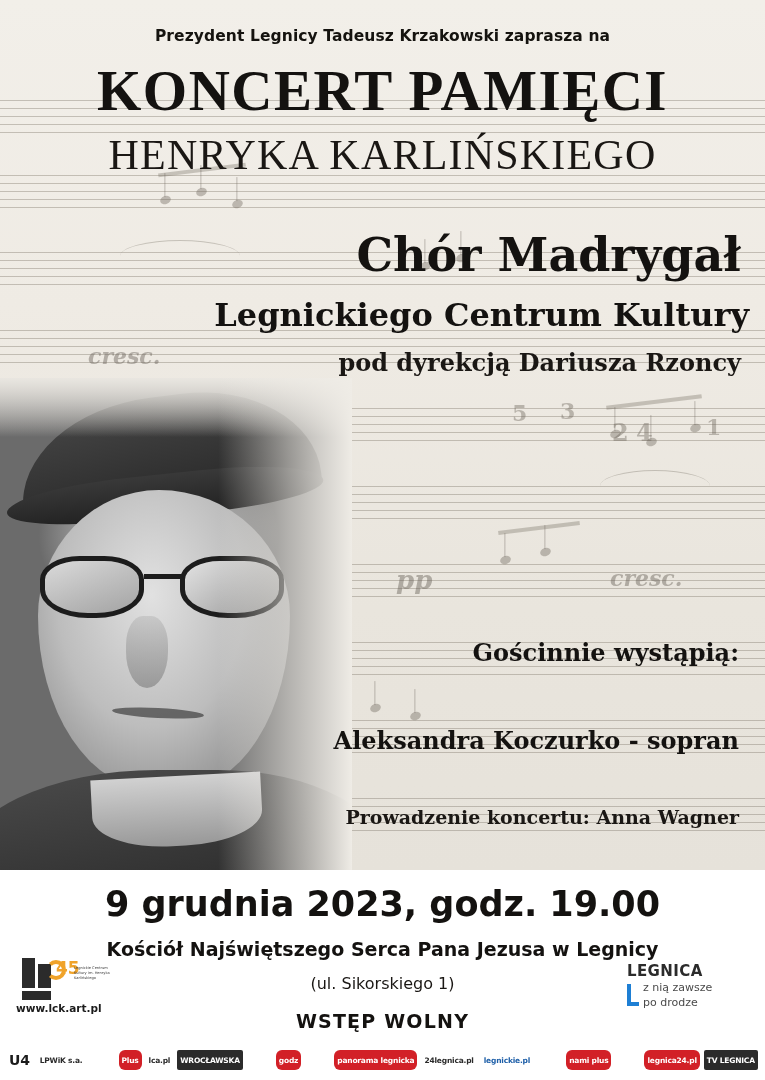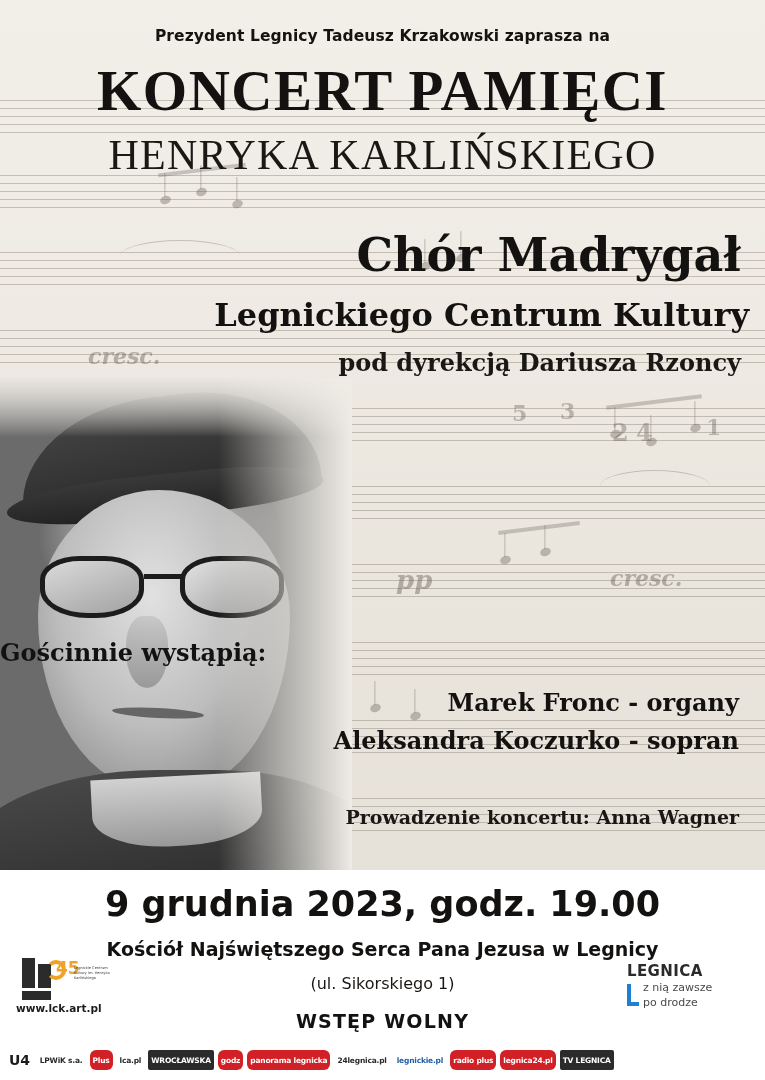--- a/index.html
+++ b/index.html
@@ -240,20 +240,21 @@
     padding-right: 24px;
     font-family: "DejaVu Serif", serif;
     font-weight: 700;
     font-size: 24px;
     color: #1a1714;
   }
 
   .guests-label {
     position: absolute;
     top: 638px; left: 0; width: 765px;
+    text-align: right;
     padding-right: 26px;
     font-family: "DejaVu Serif", serif;
     font-weight: 700;
     font-size: 24px;
     color: #141210;
   }
   .guest {
     position: absolute;
     left: 0; width: 765px;
     text-align: right;
@@ -398,21 +399,21 @@
     align-items: center;
     justify-content: center;
     font-family: "DejaVu Sans", sans-serif;
     font-size: 7.5px;
     font-weight: 700;
     color: #2a2a2a;
     padding: 0 3px;
     white-space: nowrap;
     letter-spacing: -0.2px;
   }
-  .sp.red { background: #d22027; color: #fff; border-radius: 6px; }
+  .sp.red { background: #d22027; color: #fff; border-radius: 6px; margin-left: 29px; }
   .sp.dark { background: #2b2b2b; color: #fff; border-radius: 2px; }
   .sp.blue { color: #1e5fa8; }
   .sp.big { font-size: 14px; font-weight: 700; color: #1c1c1c; }
 </style>
 </head>
 <body>
 
 <div class="poster">
 
   <div class="music-bg">
@@ -539,21 +540,20 @@
 
   <div class="invite">Prezydent Legnicy Tadeusz Krzakowski zaprasza na</div>
   <div class="title1">KONCERT PAMIĘCI</div>
   <div class="title2">HENRYKA KARLIŃSKIEGO</div>
 
   <div class="choir">Chór Madrygał</div>
   <div class="choir-sub">Legnickiego Centrum Kultury</div>
   <div class="conductor">pod dyrekcją Dariusza Rzoncy</div>
 
   <div class="guests-label">Gościnnie wystąpią:</div>
-  <div class="guest g1">Marek Fronc - organy</div>
   <div class="guest g2">Aleksandra Koczurko - sopran</div>
   <div class="host">Prowadzenie koncertu: Anna Wagner</div>
 
   <div class="band"></div>
   <div class="date">9 grudnia 2023, godz. 19.00</div>
   <div class="place">Kościół Najświętszego Serca Pana Jezusa w Legnicy</div>
   <div class="address">(ul. Sikorskiego 1)</div>
   <div class="free">WSTĘP WOLNY</div>
 
   <div class="lck-logo">
@@ -578,18 +578,18 @@
   <div class="sponsors">
     <div class="sp big">U4</div>
     <div class="sp">LPWiK s.a.</div>
     <div class="sp red">Plus</div>
     <div class="sp">lca.pl</div>
     <div class="sp dark">WROCŁAWSKA</div>
     <div class="sp red">godz</div>
     <div class="sp red">panorama legnicka</div>
     <div class="sp">24legnica.pl</div>
     <div class="sp blue">legnickie.pl</div>
-    <div class="sp red">radio plus</div>
+    <div class="sp red">nami plus</div>
     <div class="sp red">legnica24.pl</div>
     <div class="sp dark">TV LEGNICA</div>
   </div>
 
 </div>
 
 </body></html>

